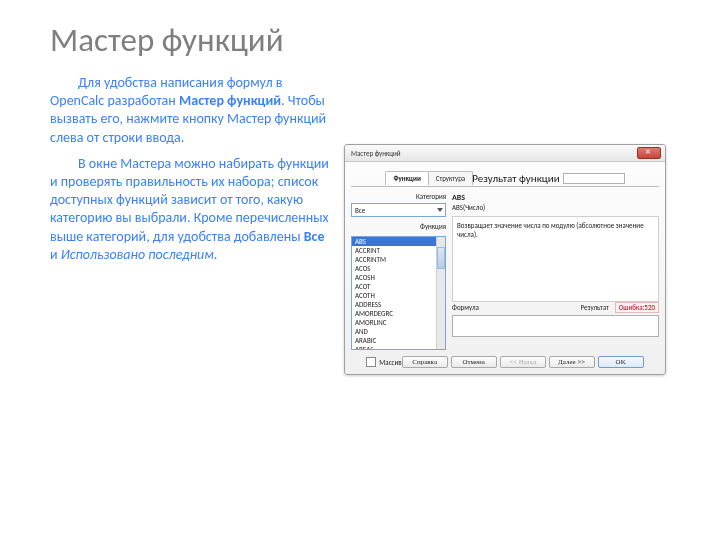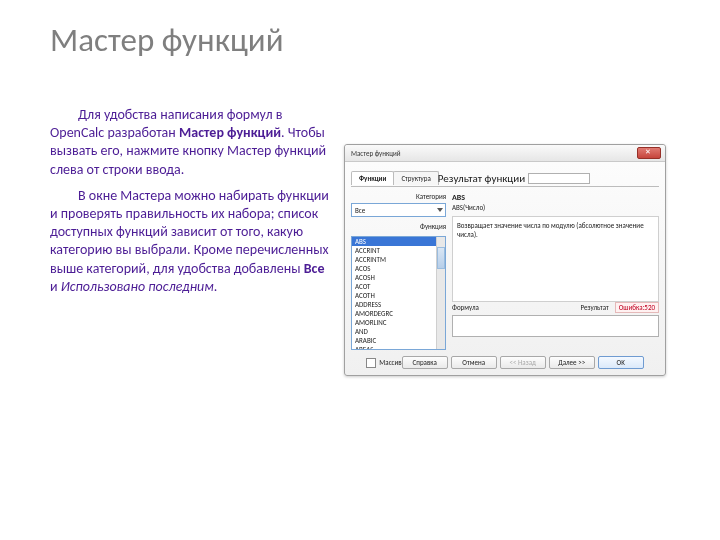--- a/index.html
+++ b/index.html
@@ -27,22 +27,21 @@
   }
   .body {
     display: flex;
     gap: 14px;
     flex: 1;
   }
   .text-col {
     width: 280px;
     font-size: 14px;
     line-height: 1.30;
-    color: #4c1d95;
-    margin-top: 32px;
+    color: #3b82f6;
   }
   .text-col p { margin: 0 0 8px 0; text-indent: 2em;}
   .bold { font-weight: bold; }
   .italic { font-style: italic; }
   .fig-col {
     flex: 1;
     display: flex;
     flex-direction: column;
     padding-top: 70px;
   }
@@ -84,21 +83,21 @@
   .tab {
     padding: 2px 7px 2px 7px;
     border: 1px solid #bcbcbc;
     border-bottom: none;
     background:#f6f6f6;
     border-radius: 2px 2px 0 0;
     margin-right:-1px;
   }
   .tab.active { background:#fff; font-weight:bold; position:relative; z-index:2;}
   .tabline { border-bottom:1px solid #bcbcbc; margin-top:-1px;}
-  .row-top { display:flex; justify-content:flex-start; align-items:center; margin:4px 0 2px;}
+  .row-top { display:flex; justify-content:center; align-items:center; margin:4px 0 2px;}
   .result-label { font-size:11px;}
   .result-box { border:1px solid #b0b0b0; background:#fff; width:60px; height:9px; margin-left:3px;}
   .main {
     display:flex;
     gap:6px;
   }
   .left-pane { width: 95px; }
   .label { font-size:7px; display:block; margin-bottom:2px;text-align:right;}
   .combo {
     display:flex; align-items:center; justify-content:space-between;
@@ -134,21 +133,21 @@
   .formula-box { border:1px solid #b0b0b0; background:#fff; height:20px; margin-top:2px;}
   .foot {
     display:flex; align-items:center; justify-content:center; margin-top:6px;
   }
   .chk { display:flex; align-items:center; gap:3px; font-size:7px;}
   .chk .box { width:8px;height:8px;border:1px solid #888;background:#fff;}
   .btns { display:flex; gap:3px;}
   .btn {
     font-size:7px; border:1px solid #a8a8a8; border-radius:2px;
     background:linear-gradient(#fdfdfd,#eaeaea);
-    padding:1px 7px; min-width:30px; text-align:center;
+    padding:1px 7px; min-width:30px; text-align:center;font-family:Liberation Serif, serif;
   }
   .btn.disabled { color:#aaa; }
   .btn.primary { border-color:#6f9bd1; background:linear-gradient(#f4f9ff,#dbe9fa);}
 </style>
 </head>
 <body>
 
 <div class="slide">
   <h1 class="title">Мастер функций</h1>
   <div class="body">

